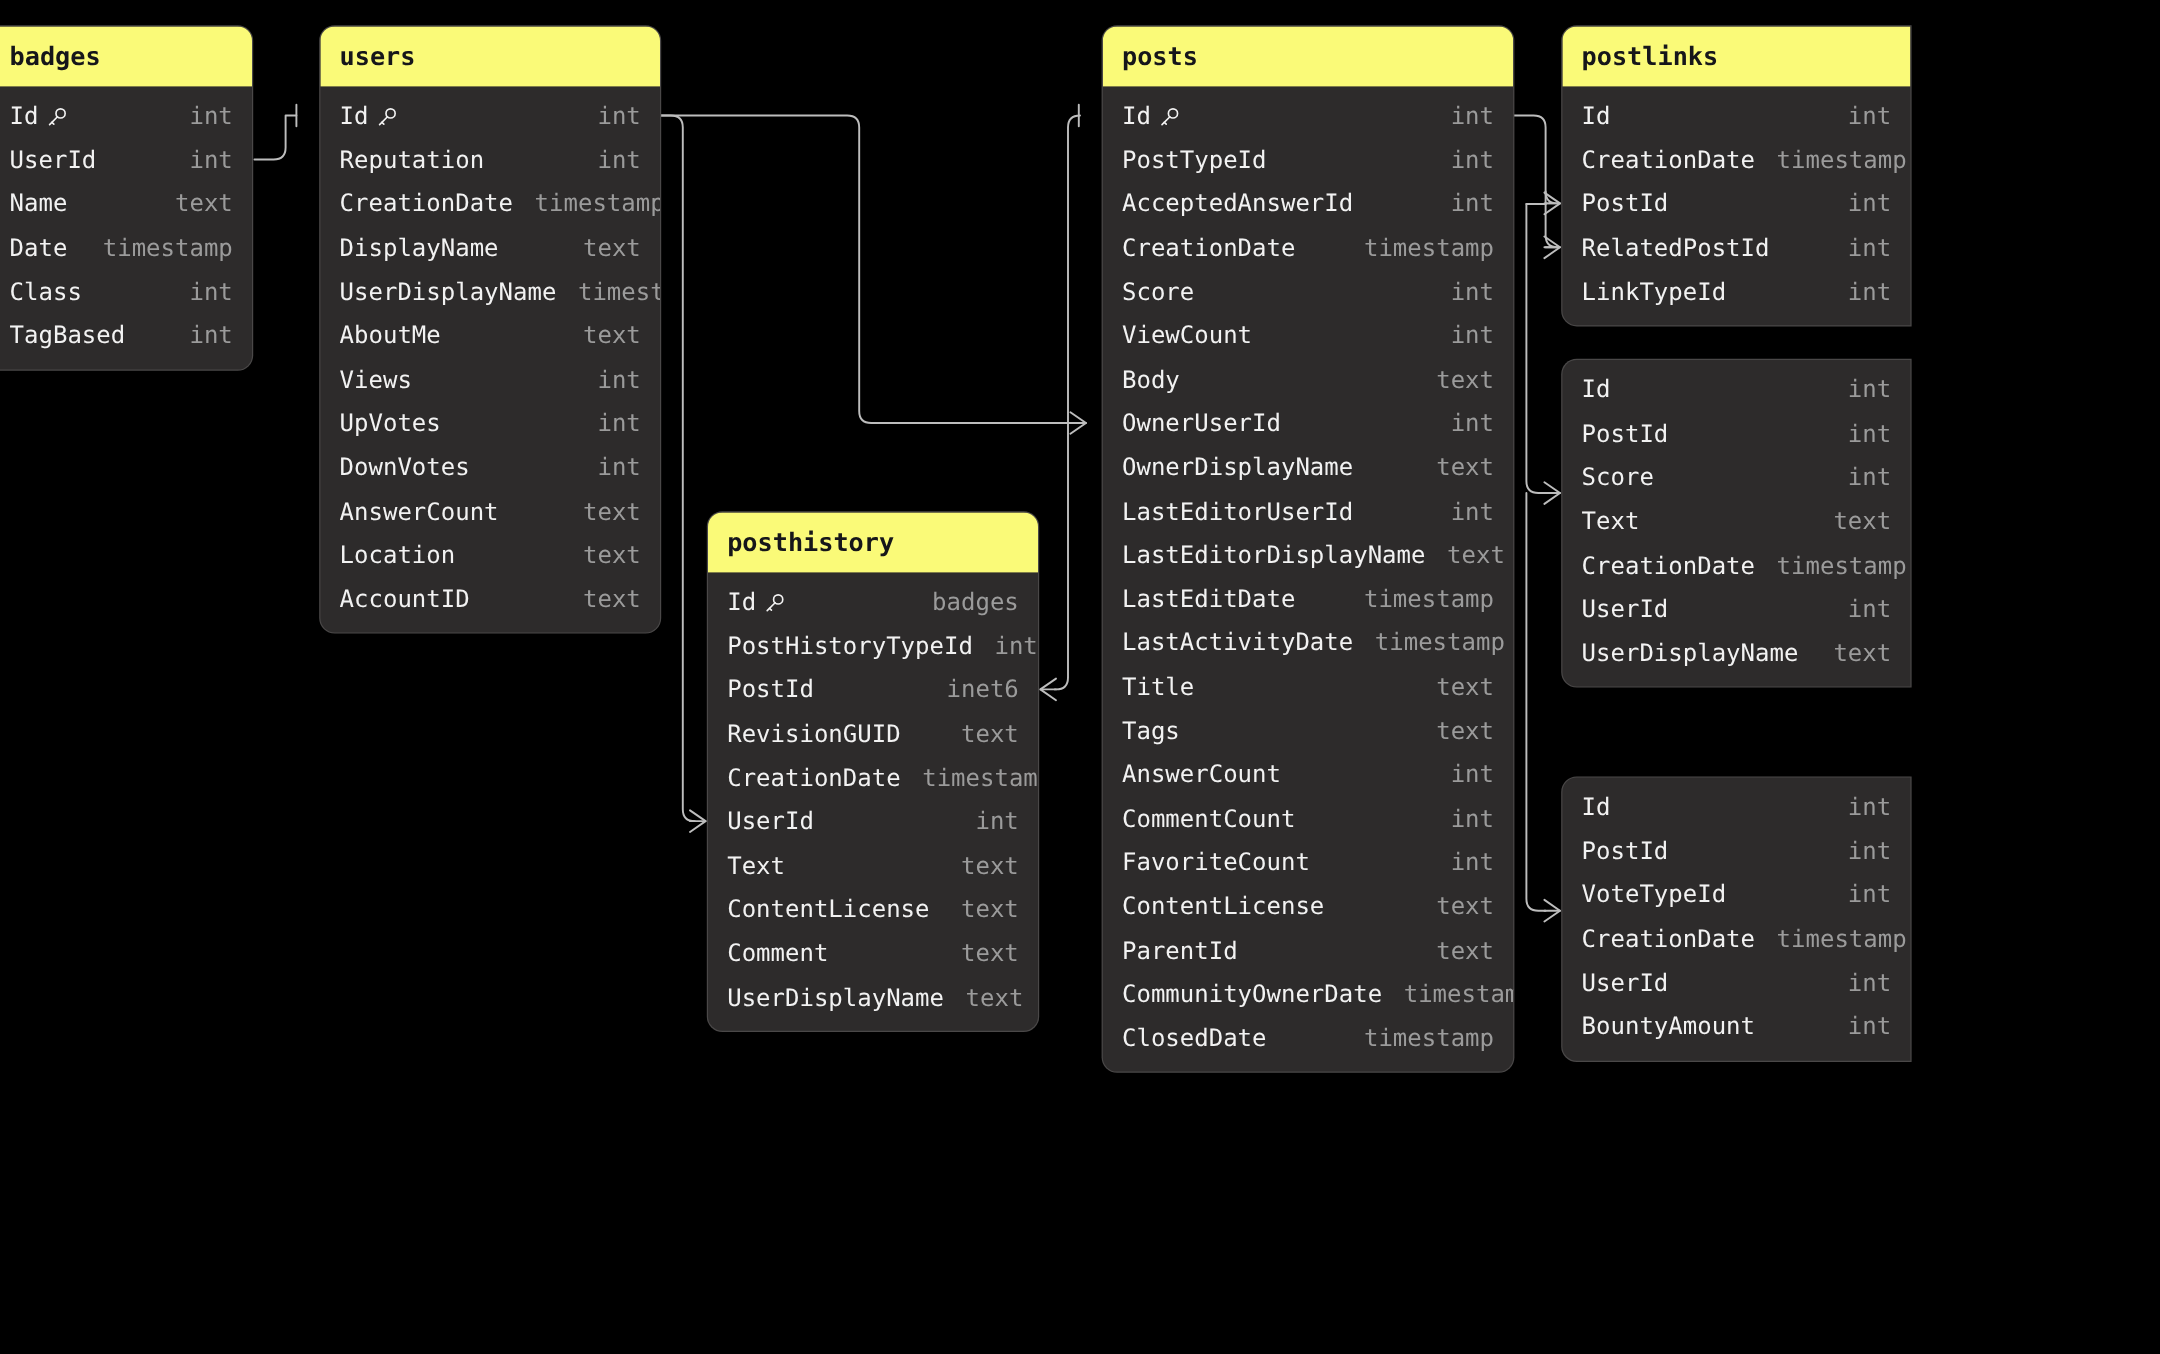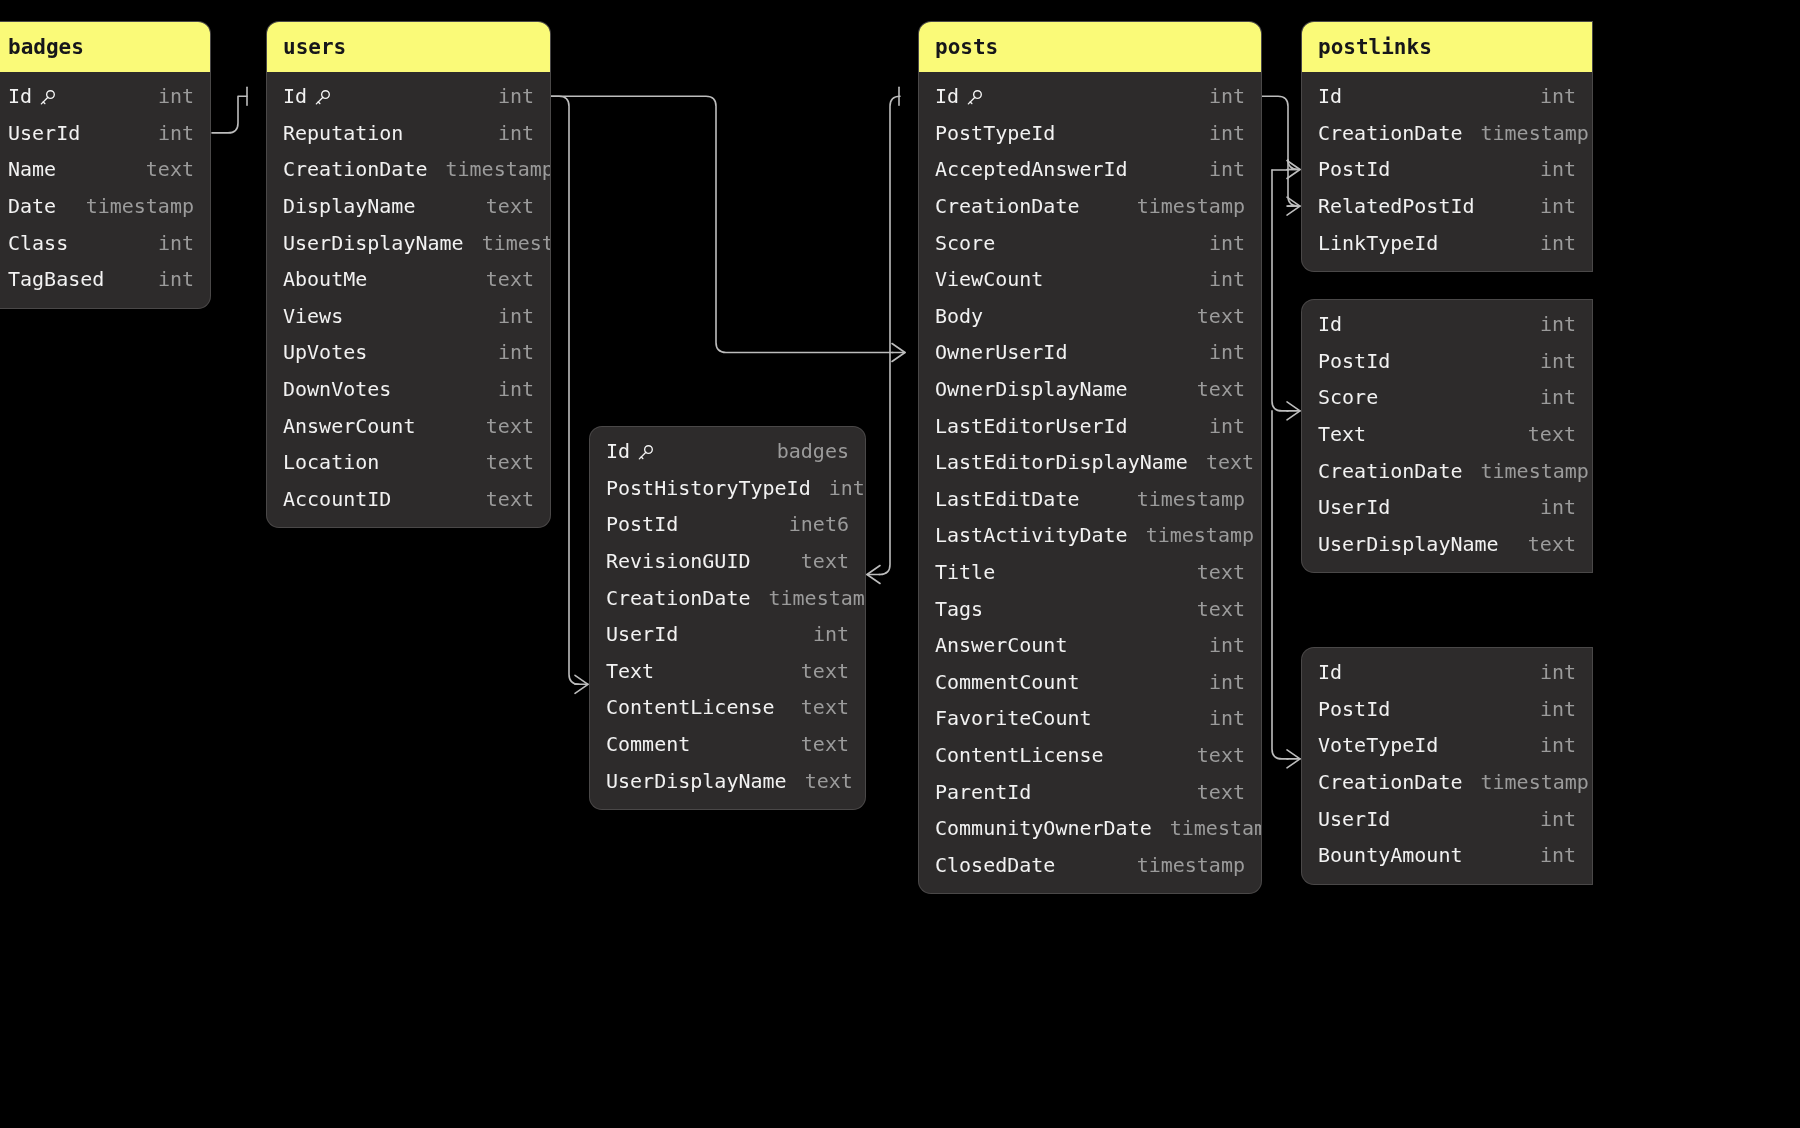--- a/index.html
+++ b/index.html
@@ -209,20 +209,21 @@
           </div>
           <div class="row">
             <span class="fname">
               <span>AccountID</span>
             </span>
             <span class="ftype">text</span>
           </div>
         </div>
       </div>
       <div class="table" style="left: 590px; top: 427px; width: 275px;">
+        <div class="t-header">posthistory</div>
         <div class="t-body">
           <div class="row">
             <span class="fname">
               <span>Id</span>
               <span class="keyicon">
                 <svg viewBox="0 0 16 16" width="17" height="17">
                   <circle cx="10.8" cy="5.2" r="3.6" fill="none" stroke="#f2f2f2" stroke-width="1.3"></circle>
                   <path d="M8.4 7.8 L2.2 14.0" fill="none" stroke="#f2f2f2" stroke-width="1.3" stroke-linecap="round"></path>
                   <path d="M4.0 12.2 L5.5 13.6" fill="none" stroke="#f2f2f2" stroke-width="1.3" stroke-linecap="round"></path>
                 </svg>

